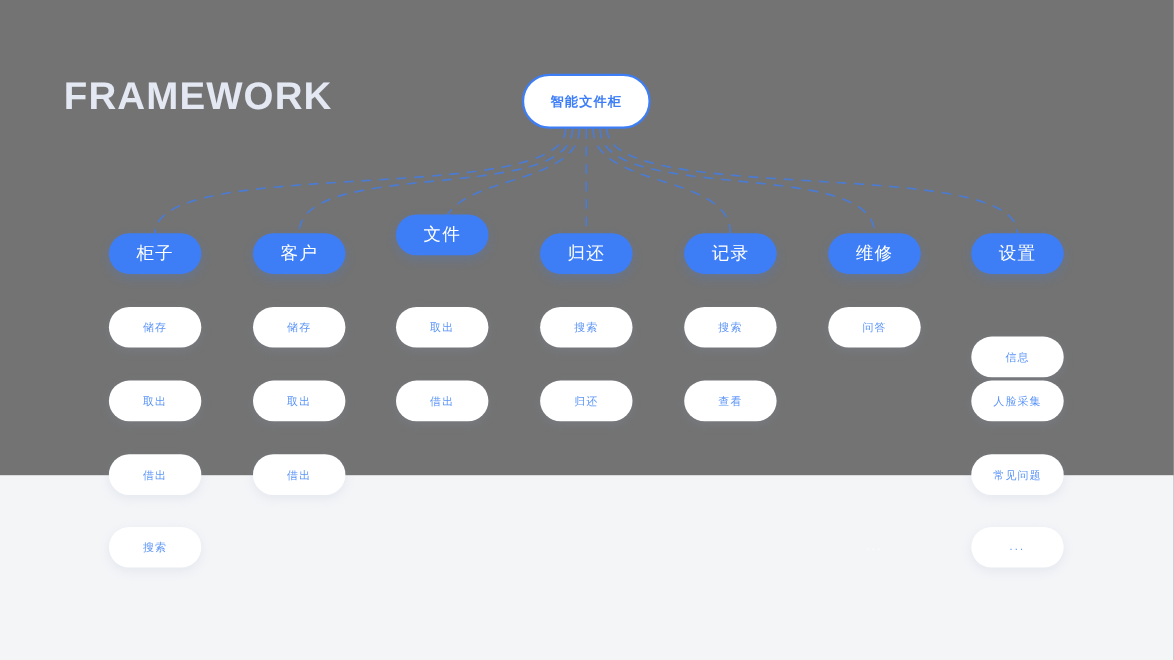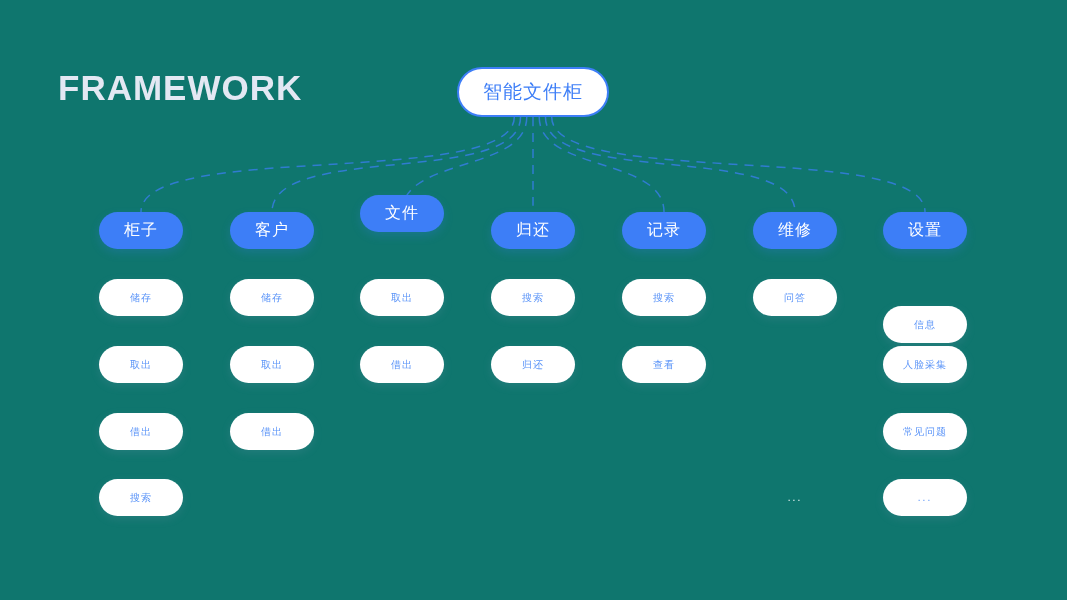--- a/index.html
+++ b/index.html
@@ -11,22 +11,22 @@
     height: 600px;
     background: #f4f5f7;
     font-family: "Liberation Sans", "DejaVu Sans", sans-serif;
     overflow: hidden;
     position: relative;
   }
 
   #slide {
     position: relative;
     width: 1067px;
-    height: 600px;
-    background: #0f766e;
+    height: 432px;
+    background: #737373;
   }
 
   
   #title-block {
     position: absolute;
     left: 56px;
     top: 52px;
     width: 360px;
     height: 60px;
   }
@@ -73,22 +73,22 @@
     box-sizing: border-box;
   }
 
   .node-root {
     height: 50px;
     padding: 0 24px;
     border-radius: 25px;
     background: #ffffff;
     border: 2px solid #3d7ef7;
     color: #3d7ef7;
-    font-size: 19px;
-    font-weight: normal;
+    font-size: 12px;
+    font-weight: bold;
     letter-spacing: 1px;
   }
 
   .node-l1 {
     height: 37px;
     min-width: 84px;
     padding: 0 18px;
     border-radius: 19px;
     background: #3d7ef7;
     color: #ffffff;

